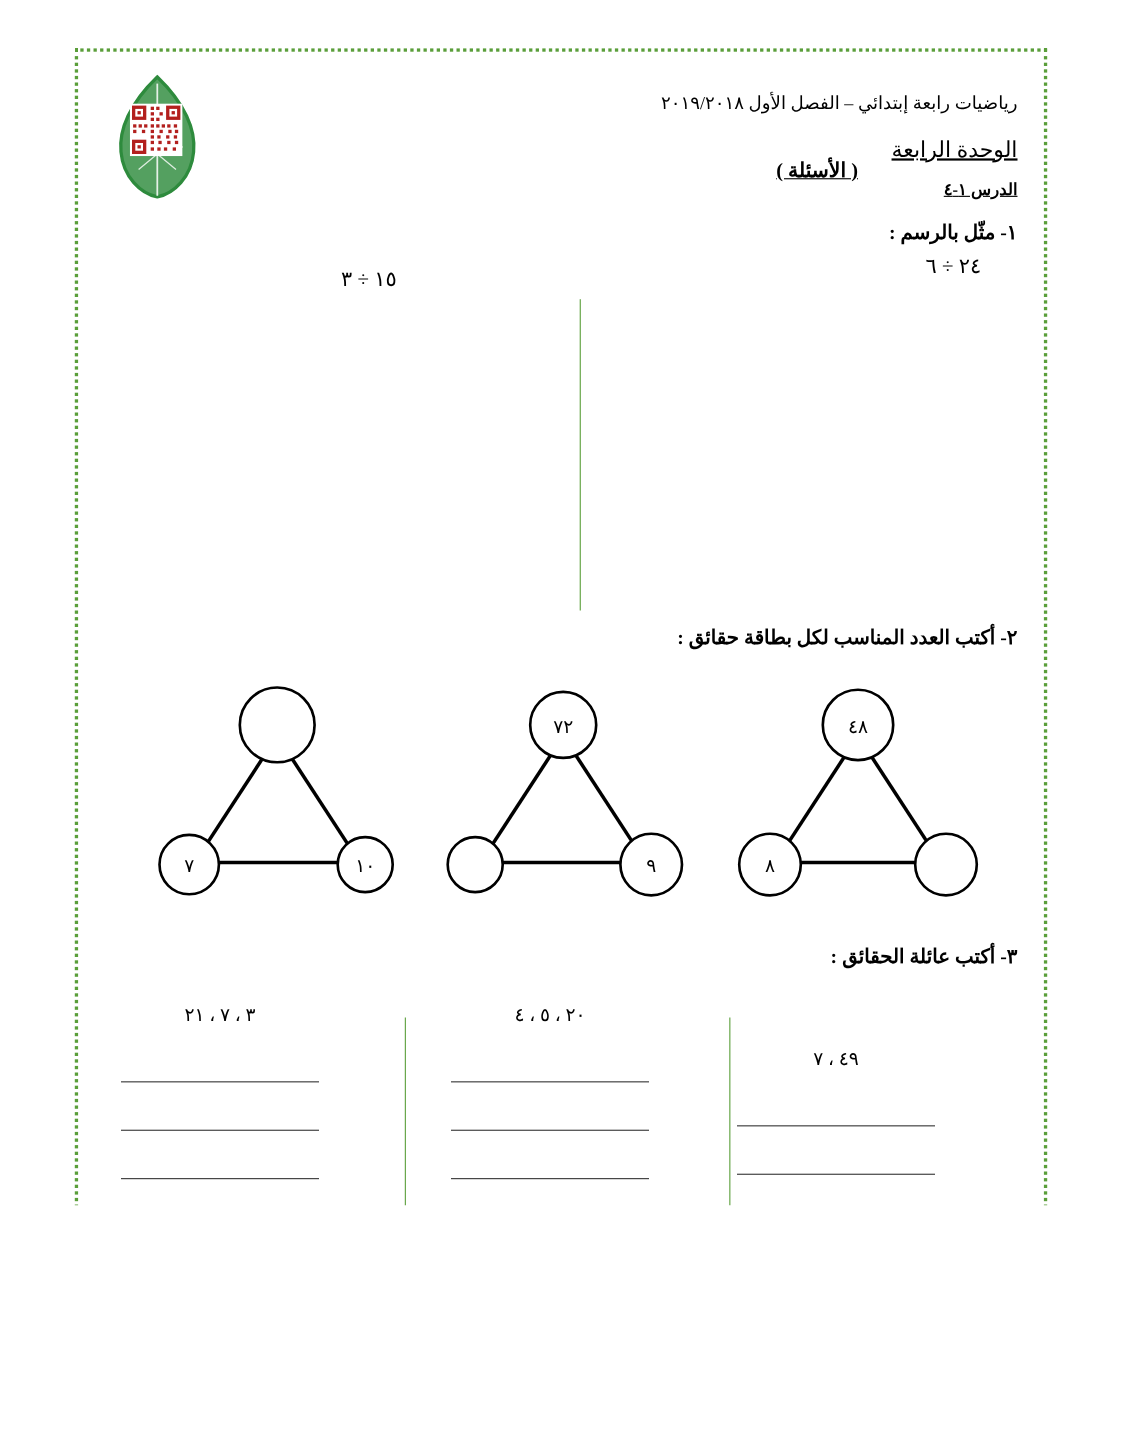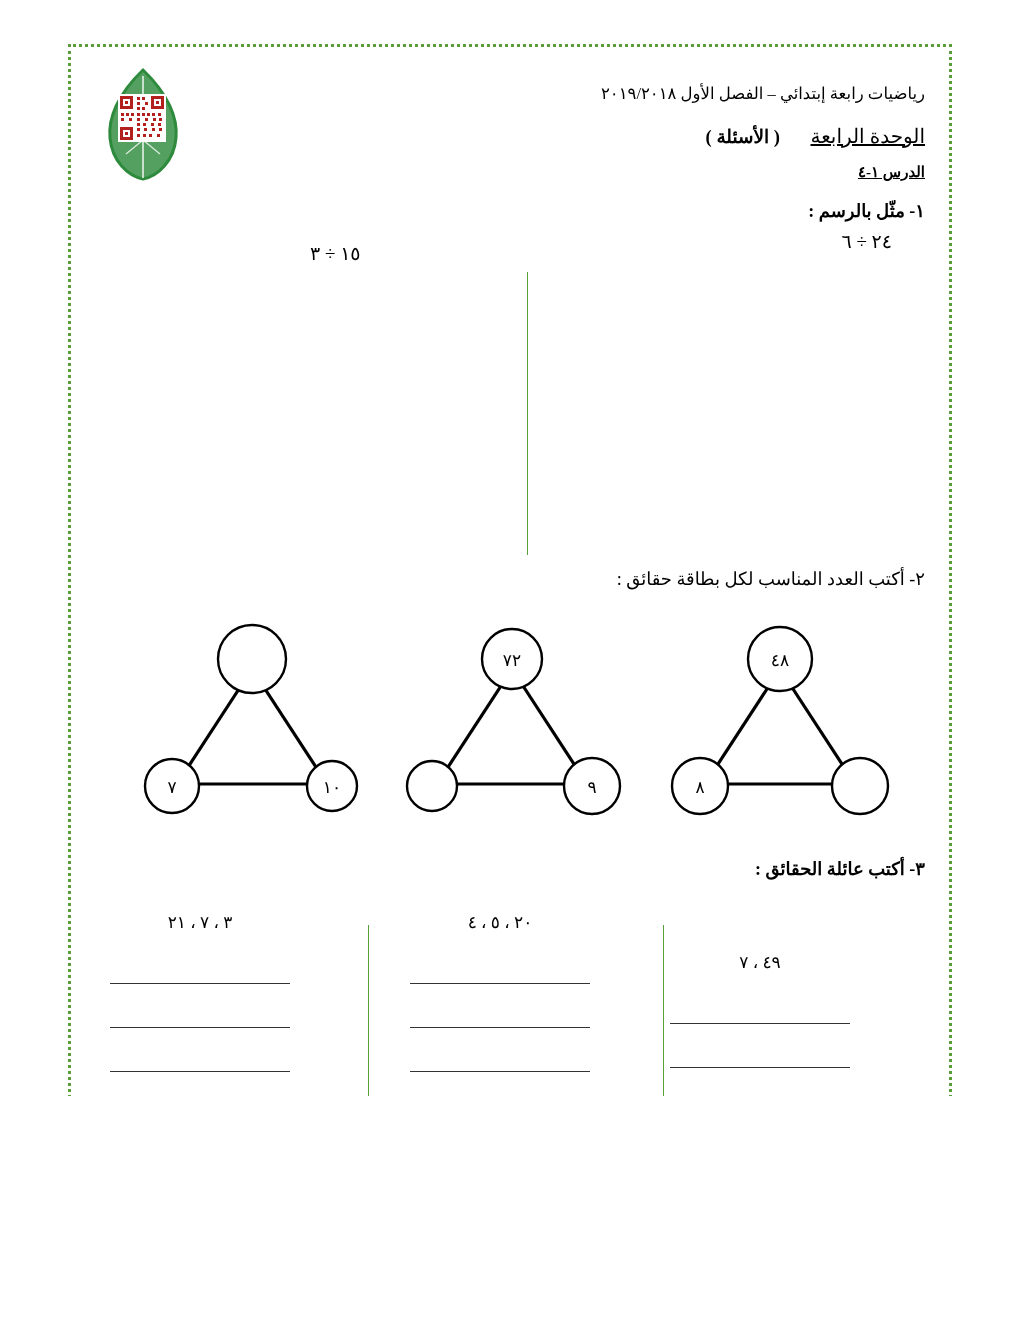--- a/index.html
+++ b/index.html
@@ -60,24 +60,25 @@
     right: 95px;
     top: 124px;
     font-size: 20px;
     font-weight: normal;
     text-decoration: underline;
     white-space: nowrap;
   }
   .hdr-questions {
     position: absolute;
     right: 240px;
-    top: 126px;
+    top: 144px;
     font-size: 18.5px;
     font-weight: bold;
     white-space: nowrap;
+    text-decoration: underline;
   }
   .hdr-lesson {
     position: absolute;
     right: 95px;
     top: 163px;
     font-size: 15px;
     font-weight: bold;
     text-decoration: underline;
     white-space: nowrap;
   }
@@ -114,21 +115,21 @@
     width: 1px;
     height: 283px;
     background: #5a9e3a;
   }
   
   .q2-title {
     position: absolute;
     right: 95px;
     top: 568px;
     font-size: 18px;
-    font-weight: normal;
+    font-weight: bold;
     white-space: nowrap;
   }
   .tri-group {
     position: absolute;
     top: 614px;
     width: 240px;
     height: 220px;
   }
   .tri-group.g1 { right: 648px; }
   .tri-group.g2 { right: 388px; }

